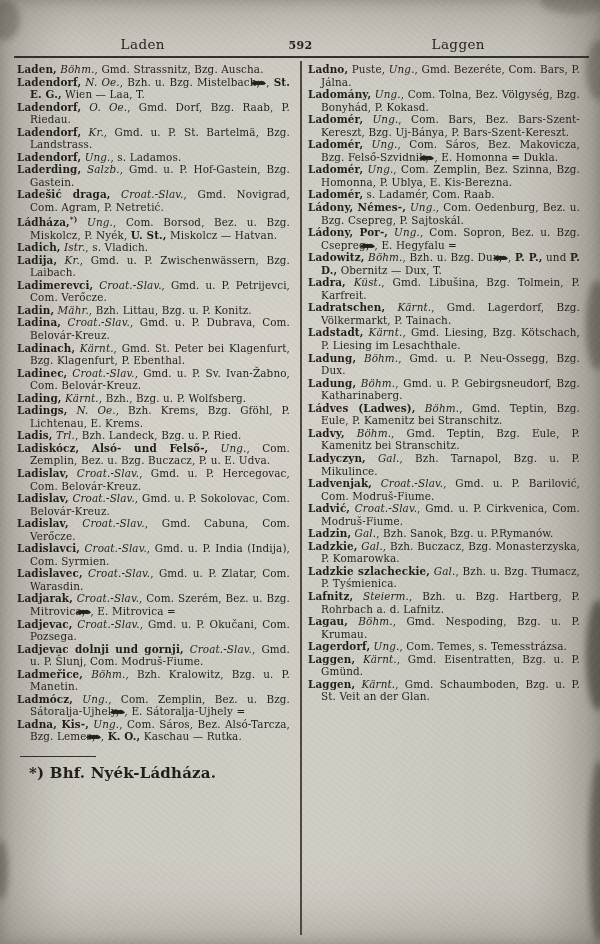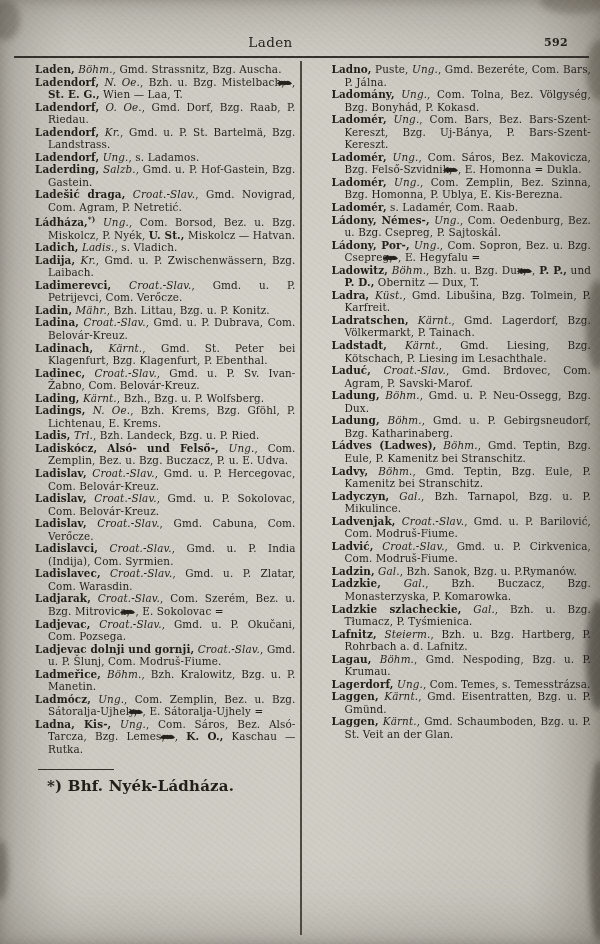--- a/index.html
+++ b/index.html
@@ -19,29 +19,29 @@
   .page::after{ 
     content:"";position:absolute;inset:0;pointer-events:none;opacity:.16;
     background:
       repeating-linear-gradient(37deg, rgba(70,64,55,.22) 0 1px, transparent 1px 5px),
       repeating-linear-gradient(-53deg, rgba(255,255,255,.20) 0 1px, transparent 1px 7px);
   }
   .stain{position:absolute;border-radius:50%;pointer-events:none;filter:blur(3px);}
 
   .header{
     position:absolute;top:32px;left:15px;right:14px;height:20px;
-    display:flex;align-items:center;font-size:13.5px;letter-spacing:.4px;
+    display:flex;align-items:flex-end;font-size:13.5px;letter-spacing:.4px;
   }
   .header .hleft,.header .hright{flex:1;text-align:center;}
   .header .hmid{width:60px;text-align:center;font-weight:bold;font-size:11px;}
   .headrule{position:absolute;top:56px;left:14px;right:11px;height:2px;background:#332f2a;}
   .coldivider{position:absolute;top:61px;bottom:9px;left:300px;width:1.5px;background:#4d4840;}
 
   .columns{position:absolute;top:63px;left:17px;right:9px;bottom:6px;display:flex;}
-  .col{box-sizing:border-box;margin-left:18px;}
+  .col{box-sizing:border-box;}
   .col-left{width:281px;padding-right:8px;}
   .col-right{width:282px;padding-left:10px;}
 
   p.entry{
     margin:0;font-size:10.4px;line-height:12.55px;
     text-align:justify;letter-spacing:.12px;
     padding-left:13px;text-indent:-13px;
   }
   .b{font-weight:bold;}
   .i{font-style:italic;}
@@ -61,59 +61,60 @@
   <div class="stain" style="right:-10px;top:600px;width:24px;height:110px;background:rgba(48,43,36,.55);"></div>
   <div class="stain" style="right:-9px;top:760px;width:20px;height:180px;background:rgba(55,50,42,.5);"></div>
   <div class="stain" style="right:-12px;top:40px;width:26px;height:60px;background:rgba(70,64,54,.4);"></div>
   <div class="stain" style="left:-10px;top:0px;width:30px;height:40px;background:rgba(70,64,54,.35);"></div>
   <div class="stain" style="left:540px;top:-12px;width:70px;height:26px;background:rgba(70,64,54,.3);"></div>
   <div class="stain" style="left:-6px;top:840px;width:14px;height:60px;background:rgba(60,54,45,.4);"></div>
 
   <div class="header">
     <span class="hleft">Laden</span>
     <span class="hmid">592</span>
+    <span class="hright">Laggen</span>
   </div>
   <div class="headrule"></div>
   <div class="coldivider"></div>
 
   <div class="columns">
     <div class="col col-left" id="col-left">
         <p class="entry"><span class="b">Laden,</span><span class="i"> Böhm.</span><span>, Gmd. Strassnitz, Bzg. Auscha.</span></p>
         <p class="entry"><span class="b">Ladendorf,</span><span class="i"> N. Oe.</span><span>, Bzh. u. Bzg. Mistelbach, </span><span class="rwicon"><svg width="15" height="8" viewBox="0 0 30 14" xmlns="http://www.w3.org/2000/svg">
               <path fill="#24211c" d="M0,8 Q6,0 13,4 L13,10 Q5,13 0,8 Z"></path>
               <path fill="#24211c" d="M30,8 Q24,0 17,4 L17,10 Q25,13 30,8 Z"></path>
               <circle cx="15" cy="7" r="4.6" fill="#24211c"></circle>
             </svg></span><span>, </span><span class="b">St. E. G.,</span><span> Wien — Laa, T.</span></p>
         <p class="entry"><span class="b">Ladendorf,</span><span class="i"> O. Oe.</span><span>, Gmd. Dorf, Bzg. Raab, P. Riedau.</span></p>
         <p class="entry"><span class="b">Ladendorf,</span><span class="i"> Kr.</span><span>, Gmd. u. P. St. Bartelmä, Bzg. Landstrass.</span></p>
         <p class="entry"><span class="b">Ladendorf,</span><span class="i"> Ung.</span><span>, s. Ladamos.</span></p>
         <p class="entry"><span class="b">Laderding,</span><span class="i"> Salzb.</span><span>, Gmd. u. P. Hof-Gastein, Bzg. Gastein.</span></p>
         <p class="entry"><span class="b">Ladešić draga,</span><span class="i"> Croat.-Slav.</span><span>, Gmd. Novigrad, Com. Agram, P. Netretić.</span></p>
         <p class="entry"><span class="b">Ládháza,</span><span class="sup">*)</span><span class="i"> Ung.</span><span>, Com. Borsod, Bez. u. Bzg. Miskolcz, P. Nyék, </span><span class="b">U. St.,</span><span> Miskolcz — Hatvan.</span></p>
-        <p class="entry"><span class="b">Ladich,</span><span class="i"> Ladis.</span><span>, s. Vladich.</span></p>
+        <p class="entry"><span class="b">Ladich,</span><span class="i"> Istr.</span><span>, s. Vladich.</span></p>
         <p class="entry"><span class="b">Ladija,</span><span class="i"> Kr.</span><span>, Gmd. u. P. Zwischenwässern, Bzg. Laibach.</span></p>
         <p class="entry"><span class="b">Ladimerevci,</span><span class="i"> Croat.-Slav.</span><span>, Gmd. u. P. Petrijevci, Com. Verőcze.</span></p>
         <p class="entry"><span class="b">Ladin,</span><span class="i"> Mähr.</span><span>, Bzh. Littau, Bzg. u. P. Konitz.</span></p>
         <p class="entry"><span class="b">Ladina,</span><span class="i"> Croat.-Slav.</span><span>, Gmd. u. P. Dubrava, Com. Belovár-Kreuz.</span></p>
         <p class="entry"><span class="b">Ladinach,</span><span class="i"> Kärnt.</span><span>, Gmd. St. Peter bei Klagenfurt, Bzg. Klagenfurt, P. Ebenthal.</span></p>
         <p class="entry"><span class="b">Ladinec,</span><span class="i"> Croat.-Slav.</span><span>, Gmd. u. P. Sv. Ivan-Žabno, Com. Belovár-Kreuz.</span></p>
         <p class="entry"><span class="b">Lading,</span><span class="i"> Kärnt.</span><span>, Bzh., Bzg. u. P. Wolfsberg.</span></p>
         <p class="entry"><span class="b">Ladings,</span><span class="i"> N. Oe.</span><span>, Bzh. Krems, Bzg. Gföhl, P. Lichtenau, E. Krems.</span></p>
         <p class="entry"><span class="b">Ladis,</span><span class="i"> Trl.</span><span>, Bzh. Landeck, Bzg. u. P. Ried.</span></p>
         <p class="entry"><span class="b">Ladiskócz, Alsó- und Felső-,</span><span class="i"> Ung.</span><span>, Com. Zemplin, Bez. u. Bzg. Buczacz, P. u. E. Udva.</span></p>
         <p class="entry"><span class="b">Ladislav,</span><span class="i"> Croat.-Slav.</span><span>, Gmd. u. P. Hercegovac, Com. Belovár-Kreuz.</span></p>
         <p class="entry"><span class="b">Ladislav,</span><span class="i"> Croat.-Slav.</span><span>, Gmd. u. P. Sokolovac, Com. Belovár-Kreuz.</span></p>
         <p class="entry"><span class="b">Ladislav,</span><span class="i"> Croat.-Slav.</span><span>, Gmd. Cabuna, Com. Verőcze.</span></p>
         <p class="entry"><span class="b">Ladislavci,</span><span class="i"> Croat.-Slav.</span><span>, Gmd. u. P. India (Indija), Com. Syrmien.</span></p>
         <p class="entry"><span class="b">Ladislavec,</span><span class="i"> Croat.-Slav.</span><span>, Gmd. u. P. Zlatar, Com. Warasdin.</span></p>
         <p class="entry"><span class="b">Ladjarak,</span><span class="i"> Croat.-Slav.</span><span>, Com. Szerém, Bez. u. Bzg. Mitrovica, </span><span class="rwicon"><svg width="15" height="8" viewBox="0 0 30 14" xmlns="http://www.w3.org/2000/svg">
               <path fill="#24211c" d="M0,8 Q6,0 13,4 L13,10 Q5,13 0,8 Z"></path>
               <path fill="#24211c" d="M30,8 Q24,0 17,4 L17,10 Q25,13 30,8 Z"></path>
               <circle cx="15" cy="7" r="4.6" fill="#24211c"></circle>
-            </svg></span><span>, E. Sokolovac =</span></p>
+            </svg></span><span>, E. Mitrovica =</span></p>
         <p class="entry"><span class="b">Ladjevac,</span><span class="i"> Croat.-Slav.</span><span>, Gmd. u. P. Okučani, Com. Pozsega.</span></p>
         <p class="entry"><span class="b">Ladjevac dolnji und gornji,</span><span class="i"> Croat.-Slav.</span><span>, Gmd. u. P. Šlunj, Com. Modruš-Fiume.</span></p>
         <p class="entry"><span class="b">Ladmeřice,</span><span class="i"> Böhm.</span><span>, Bzh. Kralowitz, Bzg. u. P. Manetin.</span></p>
         <p class="entry"><span class="b">Ladmócz,</span><span class="i"> Ung.</span><span>, Com. Zemplin, Bez. u. Bzg. Sátoralja-Ujhely, </span><span class="rwicon"><svg width="15" height="8" viewBox="0 0 30 14" xmlns="http://www.w3.org/2000/svg">
               <path fill="#24211c" d="M0,8 Q6,0 13,4 L13,10 Q5,13 0,8 Z"></path>
               <path fill="#24211c" d="M30,8 Q24,0 17,4 L17,10 Q25,13 30,8 Z"></path>
               <circle cx="15" cy="7" r="4.6" fill="#24211c"></circle>
             </svg></span><span>, E. Sátoralja-Ujhely =</span></p>
         <p class="entry"><span class="b">Ladna, Kis-,</span><span class="i"> Ung.</span><span>, Com. Sáros, Bez. Alsó-Tarcza, Bzg. Lemes, </span><span class="rwicon"><svg width="15" height="8" viewBox="0 0 30 14" xmlns="http://www.w3.org/2000/svg">
               <path fill="#24211c" d="M0,8 Q6,0 13,4 L13,10 Q5,13 0,8 Z"></path>
@@ -141,21 +142,20 @@
               <circle cx="15" cy="7" r="4.6" fill="#24211c"></circle>
             </svg></span><span>, E. Hegyfalu =</span></p>
         <p class="entry"><span class="b">Ladowitz,</span><span class="i"> Böhm.</span><span>, Bzh. u. Bzg. Dux, </span><span class="rwicon"><svg width="15" height="8" viewBox="0 0 30 14" xmlns="http://www.w3.org/2000/svg">
               <path fill="#24211c" d="M0,8 Q6,0 13,4 L13,10 Q5,13 0,8 Z"></path>
               <path fill="#24211c" d="M30,8 Q24,0 17,4 L17,10 Q25,13 30,8 Z"></path>
               <circle cx="15" cy="7" r="4.6" fill="#24211c"></circle>
             </svg></span><span>, </span><span class="b">P. P.,</span><span> und </span><span class="b">P. D.,</span><span> Obernitz — Dux, T.</span></p>
         <p class="entry"><span class="b">Ladra,</span><span class="i"> Küst.</span><span>, Gmd. Libušina, Bzg. Tolmein, P. Karfreit.</span></p>
         <p class="entry"><span class="b">Ladratschen,</span><span class="i"> Kärnt.</span><span>, Gmd. Lagerdorf, Bzg. Völkermarkt, P. Tainach.</span></p>
         <p class="entry"><span class="b">Ladstadt,</span><span class="i"> Kärnt.</span><span>, Gmd. Liesing, Bzg. Kötschach, P. Liesing im Lesachthale.</span></p>
-        <p class="entry"><span class="b">Laduć,</span><span class="i"> Croat.-Slav.</span><span>, Gmd. Brdovec, Com. Agram, P. Savski-Marof.</span></p>
         <p class="entry"><span class="b">Ladung,</span><span class="i"> Böhm.</span><span>, Gmd. u. P. Neu-Ossegg, Bzg. Dux.</span></p>
         <p class="entry"><span class="b">Ladung,</span><span class="i"> Böhm.</span><span>, Gmd. u. P. Gebirgsneudorf, Bzg. Katharinaberg.</span></p>
         <p class="entry"><span class="b">Ládves (Ladwes),</span><span class="i"> Böhm.</span><span>, Gmd. Teptin, Bzg. Eule, P. Kamenitz bei Stranschitz.</span></p>
         <p class="entry"><span class="b">Ladvy,</span><span class="i"> Böhm.</span><span>, Gmd. Teptin, Bzg. Eule, P. Kamenitz bei Stranschitz.</span></p>
         <p class="entry"><span class="b">Ladyczyn,</span><span class="i"> Gal.</span><span>, Bzh. Tarnapol, Bzg. u. P. Mikulince.</span></p>
         <p class="entry"><span class="b">Ladvenjak,</span><span class="i"> Croat.-Slav.</span><span>, Gmd. u. P. Barilović, Com. Modruš-Fiume.</span></p>
         <p class="entry"><span class="b">Ladvić,</span><span class="i"> Croat.-Slav.</span><span>, Gmd. u. P. Cirkvenica, Com. Modruš-Fiume.</span></p>
         <p class="entry"><span class="b">Ladzin,</span><span class="i"> Gal.</span><span>, Bzh. Sanok, Bzg. u. P.Rymanów.</span></p>
         <p class="entry"><span class="b">Ladzkie,</span><span class="i"> Gal.</span><span>, Bzh. Buczacz, Bzg. Monasterzyska, P. Komarowka.</span></p>
         <p class="entry"><span class="b">Ladzkie szlacheckie,</span><span class="i"> Gal.</span><span>, Bzh. u. Bzg. Tłumacz, P. Tyśmienica.</span></p>

